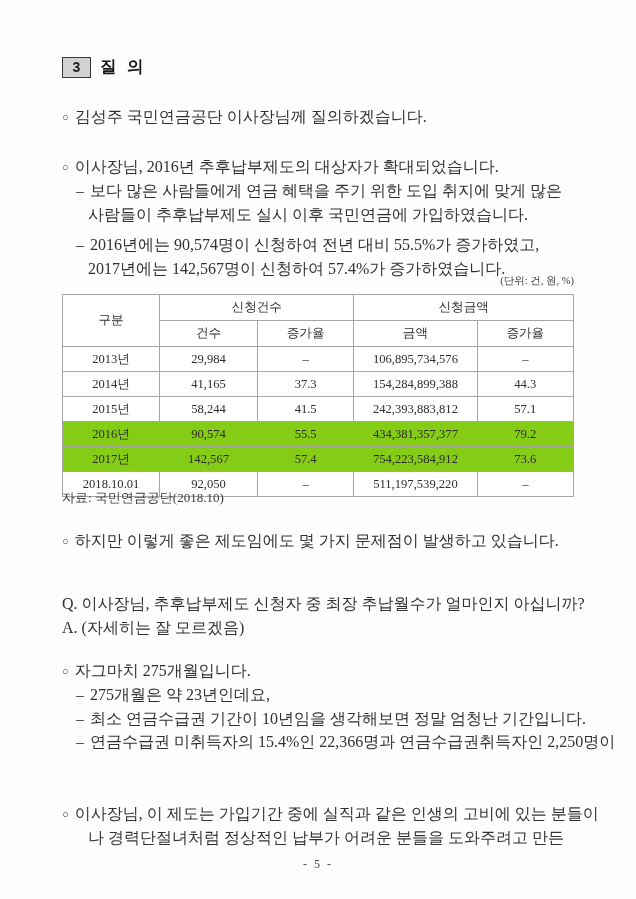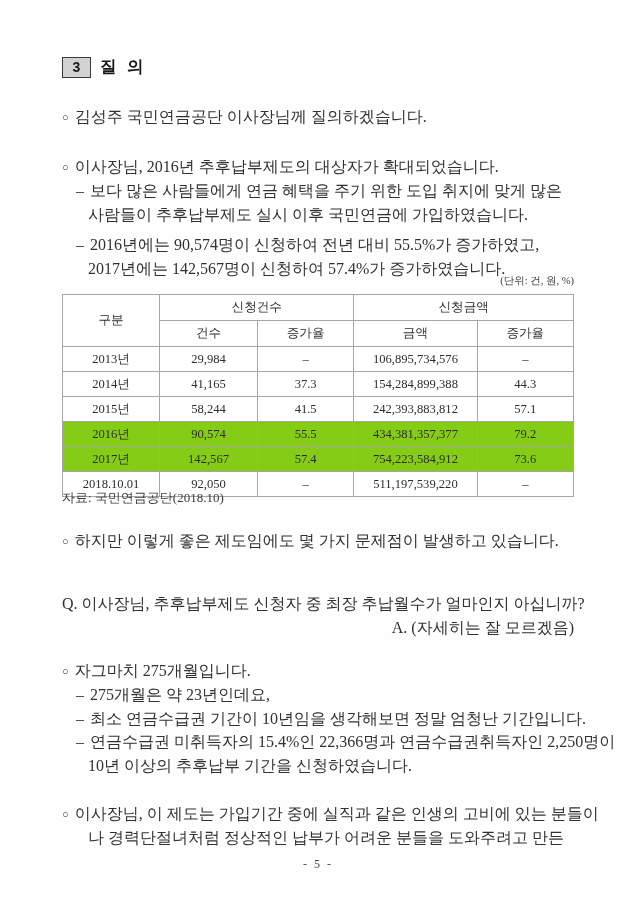--- a/index.html
+++ b/index.html
@@ -232,31 +232,30 @@
         </tbody>
     </table>
   </div>
 
   <div class="source">자료: 국민연금공단(2018.10)</div>
 
   <div class="body-block" style="top:529px;">
     <div class="ln marker-o">하지만 이렇게 좋은 제도임에도 몇 가지 문제점이 발생하고 있습니다.</div>
   </div>
 
-  <div class="body-block" style="top:592px;text-align:right;">
+  <div class="body-block" style="top:592px;">
     <div class="ln">Q. 이사장님, 추후납부제도 신청자 중 최장 추납월수가 얼마인지 아십니까?</div>
     <div class="ln">A. (자세히는 잘 모르겠음)</div>
   </div>
 
   <div class="body-block" style="top:659px;">
     <div class="ln marker-o">자그마치 275개월입니다.</div>
     <div class="ln indent-1 marker-dash">275개월은 약 23년인데요,</div>
     <div class="ln indent-1 marker-dash">최소 연금수급권 기간이 10년임을 생각해보면 정말 엄청난 기간입니다.</div>
     <div class="ln indent-1 marker-dash">연금수급권 미취득자의 15.4%인 22,366명과 연금수급권취득자인 2,250명이</div>
-    <div class="ln indent-2">10년 이상의 추후납부 기간을 신청하였습니다.</div>
   </div>
 
   <div class="body-block" style="top:802px;">
     <div class="ln marker-o">이사장님, 이 제도는 가입기간 중에 실직과 같은 인생의 고비에 있는 분들이</div>
     <div class="ln indent-2">나 경력단절녀처럼 정상적인 납부가 어려운 분들을 도와주려고 만든</div>
   </div>
 
   <div class="footer">- 5 -</div>
 
 </div>

